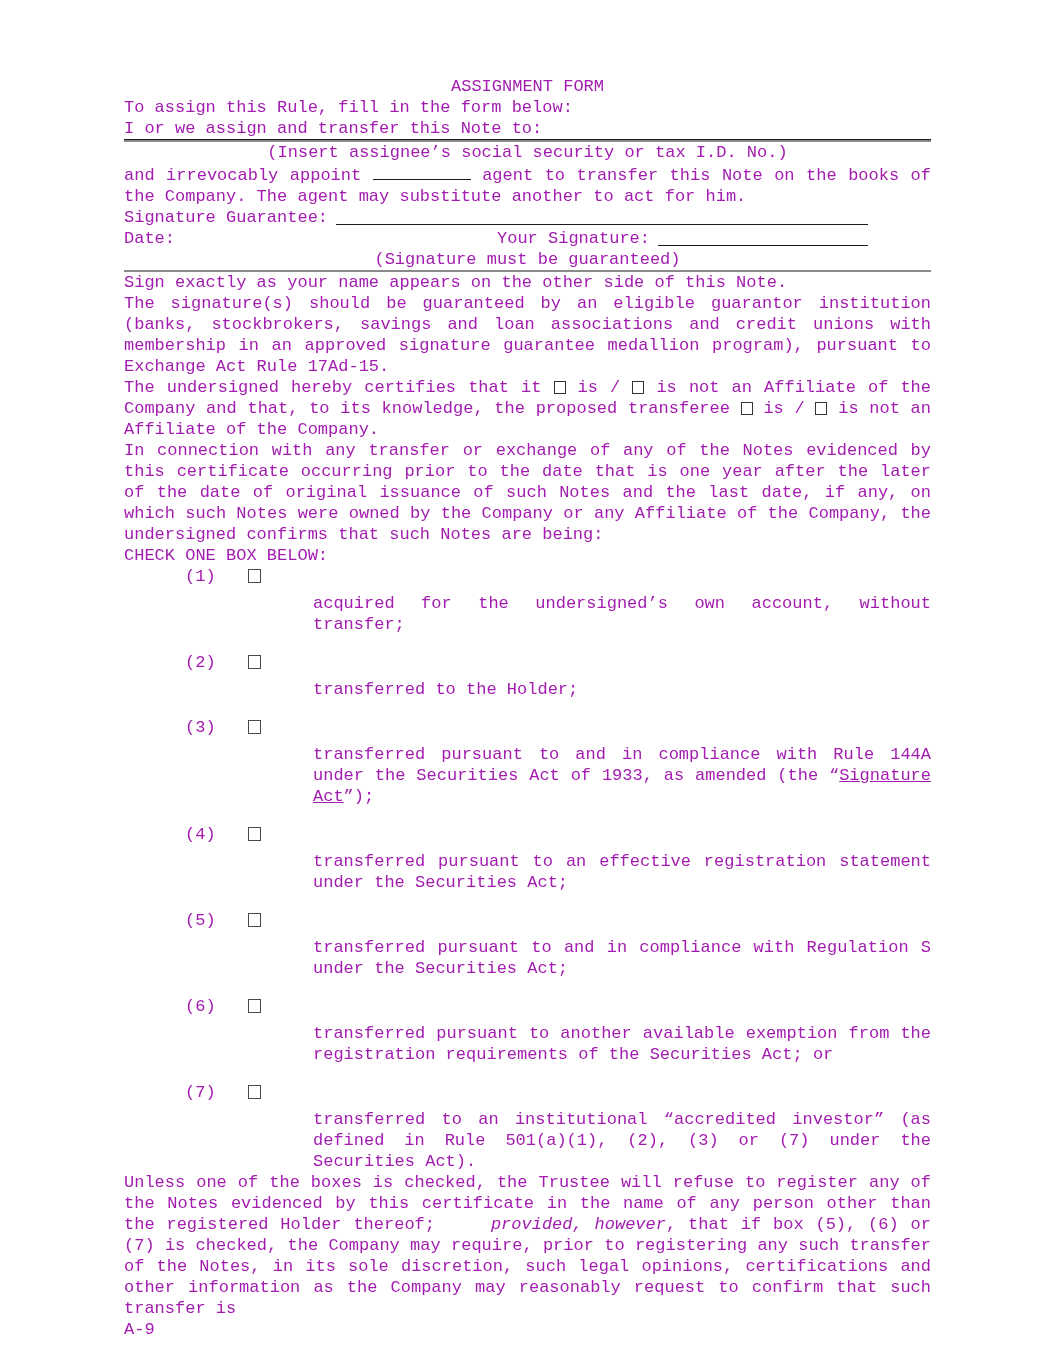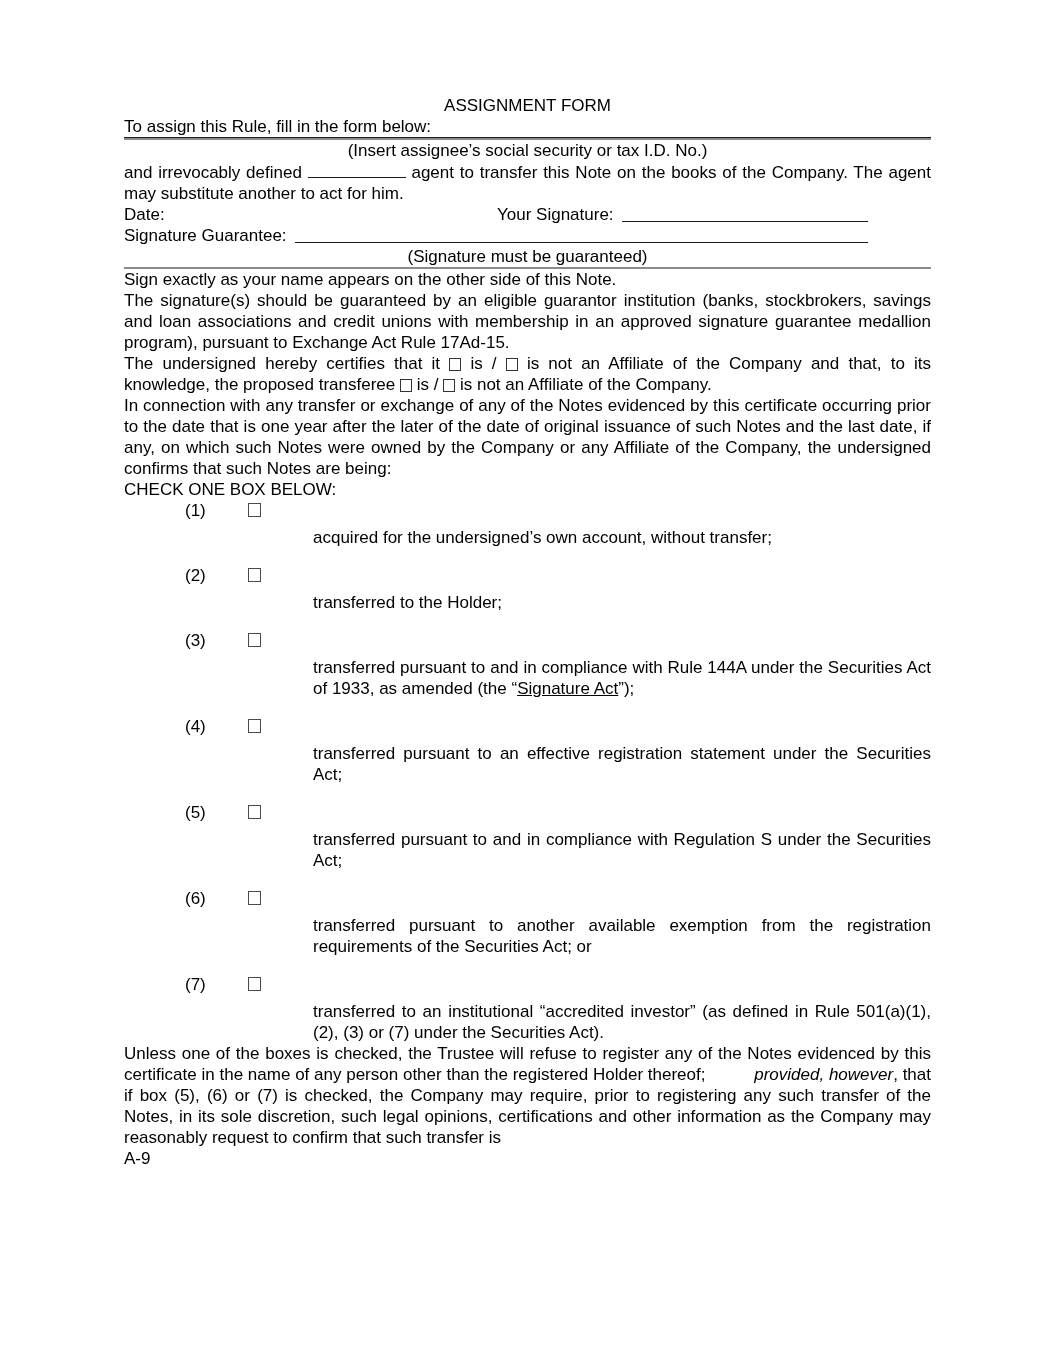--- a/index.html
+++ b/index.html
@@ -2,25 +2,25 @@
 <html><head>
 <meta charset="utf-8">
 <style>
   * { box-sizing: border-box; }
   html, body { margin: 0; padding: 0; background: #ffffff; }
   .page {
     position: relative;
     width: 1055px;
     height: 1365px;
     background: #ffffff;
-    color: #000000;
-    font-family: Liberation Sans, sans-serif;
+    color: #a21caf;
+    font-family: Liberation Mono, monospace;
     font-size: 17px;
     line-height: 21px;
-    padding: 95px 124px 0 124px;
+    padding: 76px 124px 0 124px;
     overflow: hidden;
   }
   .page p, .page div.block { margin: 0; }
 
   .title { text-align: center; margin: 0; }
 
   .indent1 { margin: 24px 0 0 62px; }
   .indent2 { margin: 17px 0 0 62px; }
 
   .fline { height: 0; border-top: 1px solid #1c1c1c; margin-right: 63px; }
@@ -83,40 +83,41 @@
   .page-num { margin-top: 4px; }
 </style>
 </head>
 <body>
 
 <div class="page">
 
   <div class="title">ASSIGNMENT FORM</div>
 
   <p class="indent1">To assign this Rule, fill in the form below:</p>
+  <p class="indent2">I or we assign and transfer this Note to:</p>
 
   <div class="fline name-line block"></div>
 
   <div class="fline gray tax-line block"></div>
   <div class="caption block">(Insert assignee’s social security or tax I.D. No.)</div>
 
   <p class="just appoint">
-    <span>and irrevocably defined</span>
+    <span>and irrevocably appoint</span>
     <span class="blank"></span>
     <span>agent to transfer this Note on the books of the Company. The agent may substitute another to act for him.</span>
   </p>
 
+  <div class="row guar-row block">
+    <span class="lbl">Signature Guarantee:</span>
+    <span class="uline"></span>
+  </div>
+
   <div class="row sig-row block">
     <span class="date-cell">Date:</span>
     <span class="lbl">Your Signature:</span>
-    <span class="uline"></span>
-  </div>
-
-  <div class="row guar-row block">
-    <span class="lbl">Signature Guarantee:</span>
     <span class="uline"></span>
   </div>
   <div class="caption guar-caption block">(Signature must be guaranteed)</div>
 
   <div class="fline gray divider block"></div>
   <p class="sign-note">Sign exactly as your name appears on the other side of this Note.</p>
 
   <p class="just para-guarantor">The signature(s) should be guaranteed by an eligible guarantor institution (banks, stockbrokers, savings and loan associations and credit unions with membership in an approved signature guarantee medallion program), pursuant to Exchange Act Rule 17Ad-15.</p>
 
   <p class="just para-affiliate">

